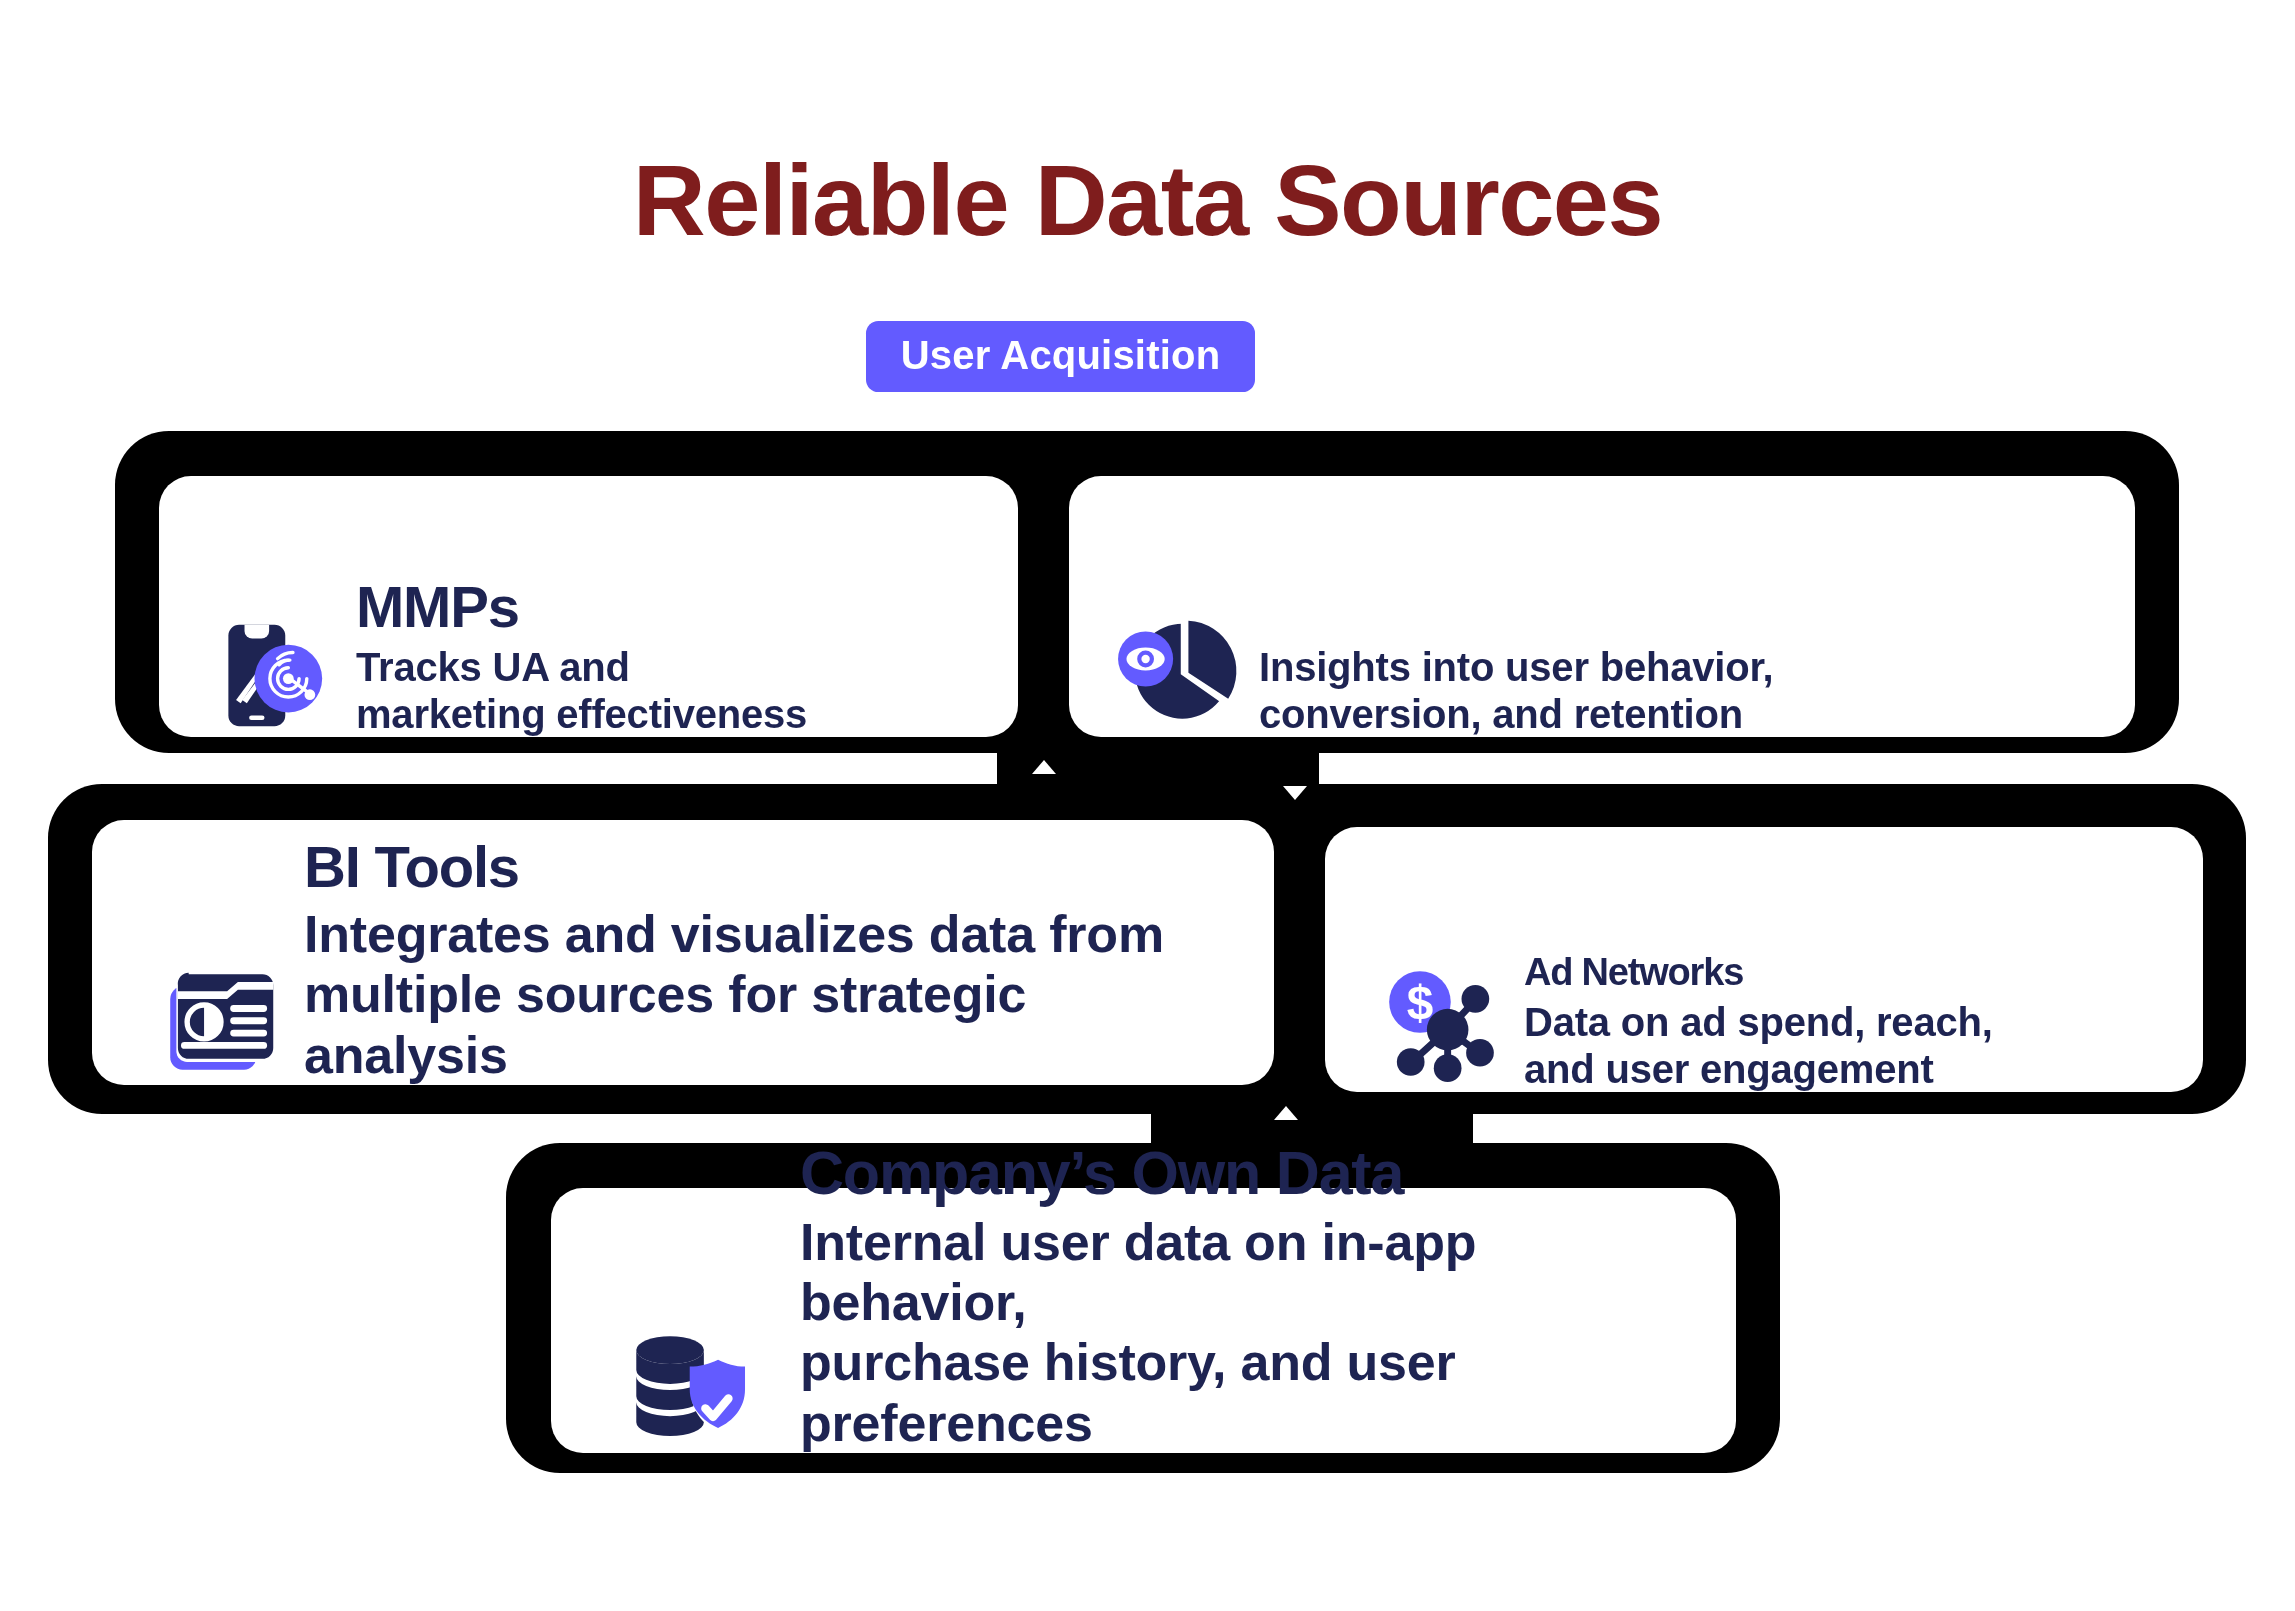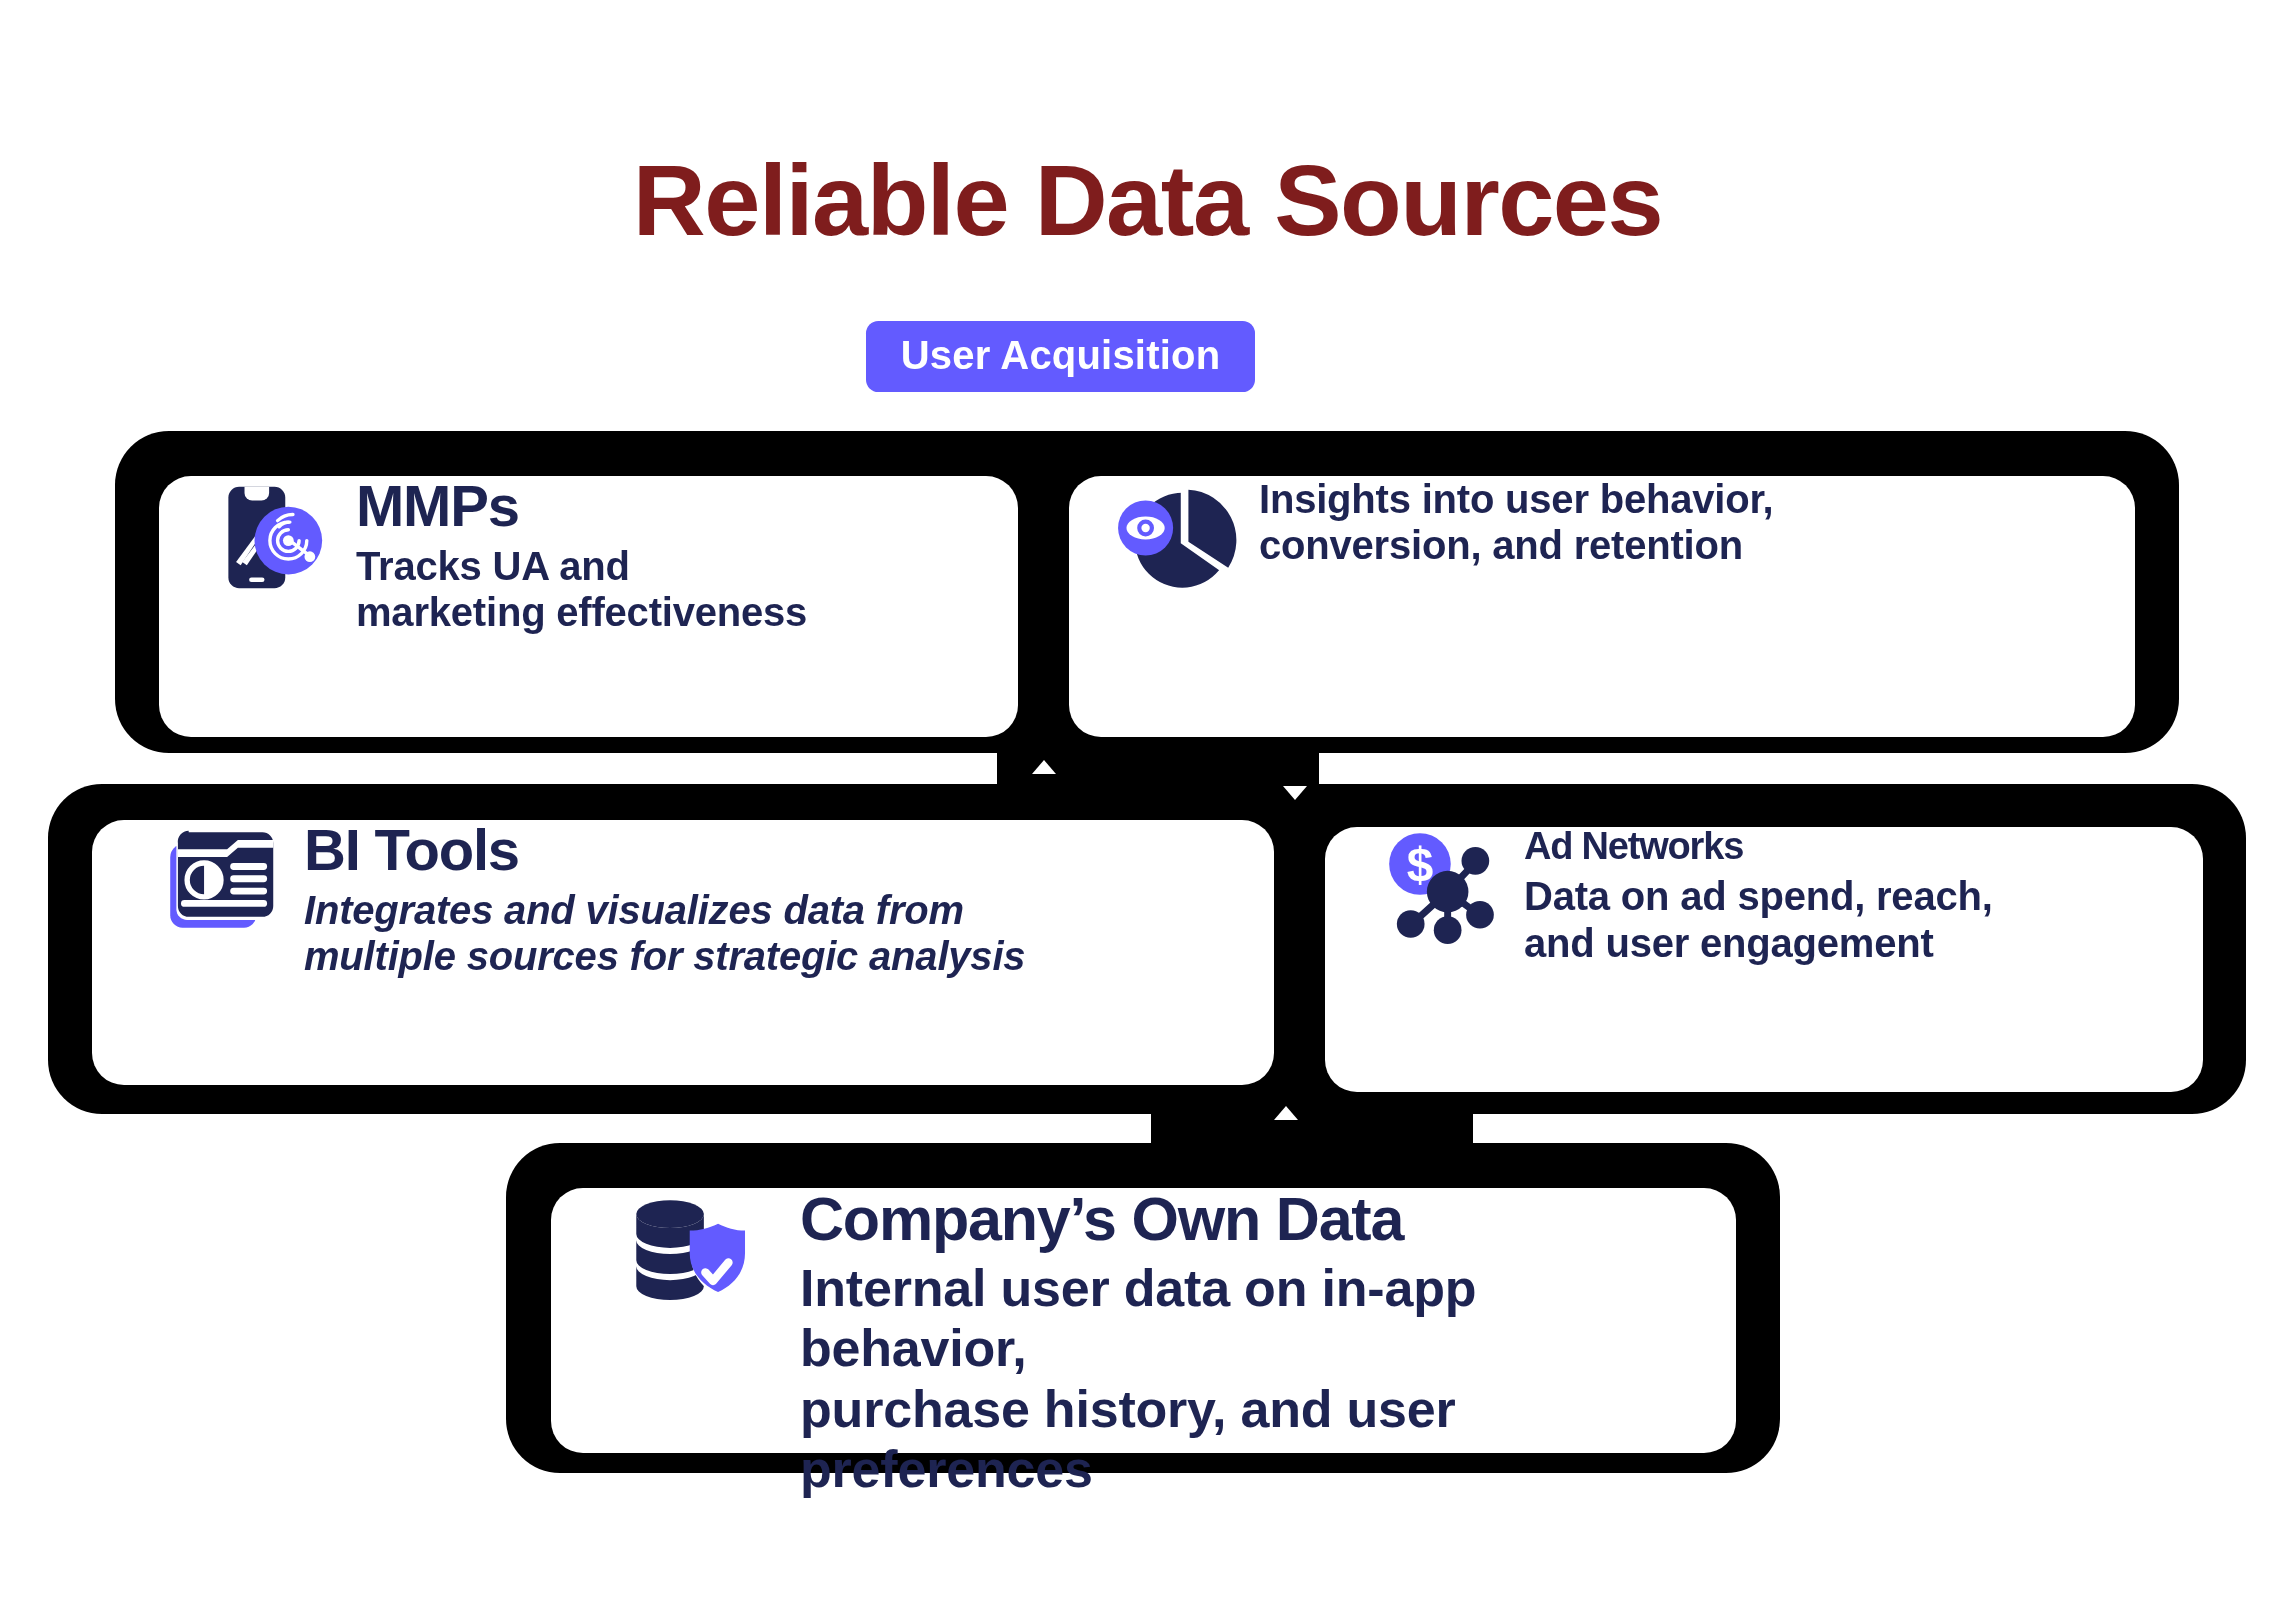--- a/index.html
+++ b/index.html
@@ -76,21 +76,21 @@
   .notch.n1 { left: 1032px; top: 760px; }
   .notch.n2 { left: 1283px; top: 786px; }
   .notch.n3 { left: 1274px; top: 1106px; }
 
   
   .card {
     position: absolute;
     background: #ffffff;
     border-radius: 32px;
     display: flex;
-    align-items: flex-start;
+    align-items: flex-end;
     box-sizing: border-box;
   }
   .card.c1 { left: 159px;  top: 476px;  width: 859px; height: 261px; padding: 0 31px 0 54px; }
   .card.c2 { left: 1069px; top: 476px;  width: 1066px; height: 261px; padding: 0 31px 0 46px; }
   .card.c3 { left: 92px;  top: 820px; width: 1182px; height: 265px; padding: 0 31px 0 69px; }
   .card.c4 { left: 1325px; top: 827px; width: 878px; height: 265px; padding: 0 31px 0 58px; }
   .card.c5 { left: 551px;  top: 1188px; width: 1185px; height: 265px; padding: 0 31px 0 73px; gap: 24px; }
 
   .card-icon {
     flex: 0 0 auto;
@@ -119,21 +119,21 @@
     letter-spacing: -0.2px;
     margin: 0;
     white-space: pre-line;
   }
 
   .card.c1 .card-title { font-size: 58px; }
   .card.c1 .card-desc  { font-size: 40px; }
   .card.c2 .card-title { font-size: 58px; }
   .card.c2 .card-desc  { font-size: 40px; }
   .card.c3 .card-title { font-size: 58px; }
-  .card.c3 .card-desc  { font-size: 40px; font-style: italic; }
+  .card.c3 .card-desc  { font-size: 52px; }
   .card.c4 .card-title { font-size: 38px; }
   .card.c4 .card-desc  { font-size: 40px; }
   .card.c5 .card-title { font-size: 61px; }
   .card.c5 .card-desc  { font-size: 52px; }
 </style>
 </head>
 <body>
 
 <div id="page-title">Reliable Data Sources</div>
 

